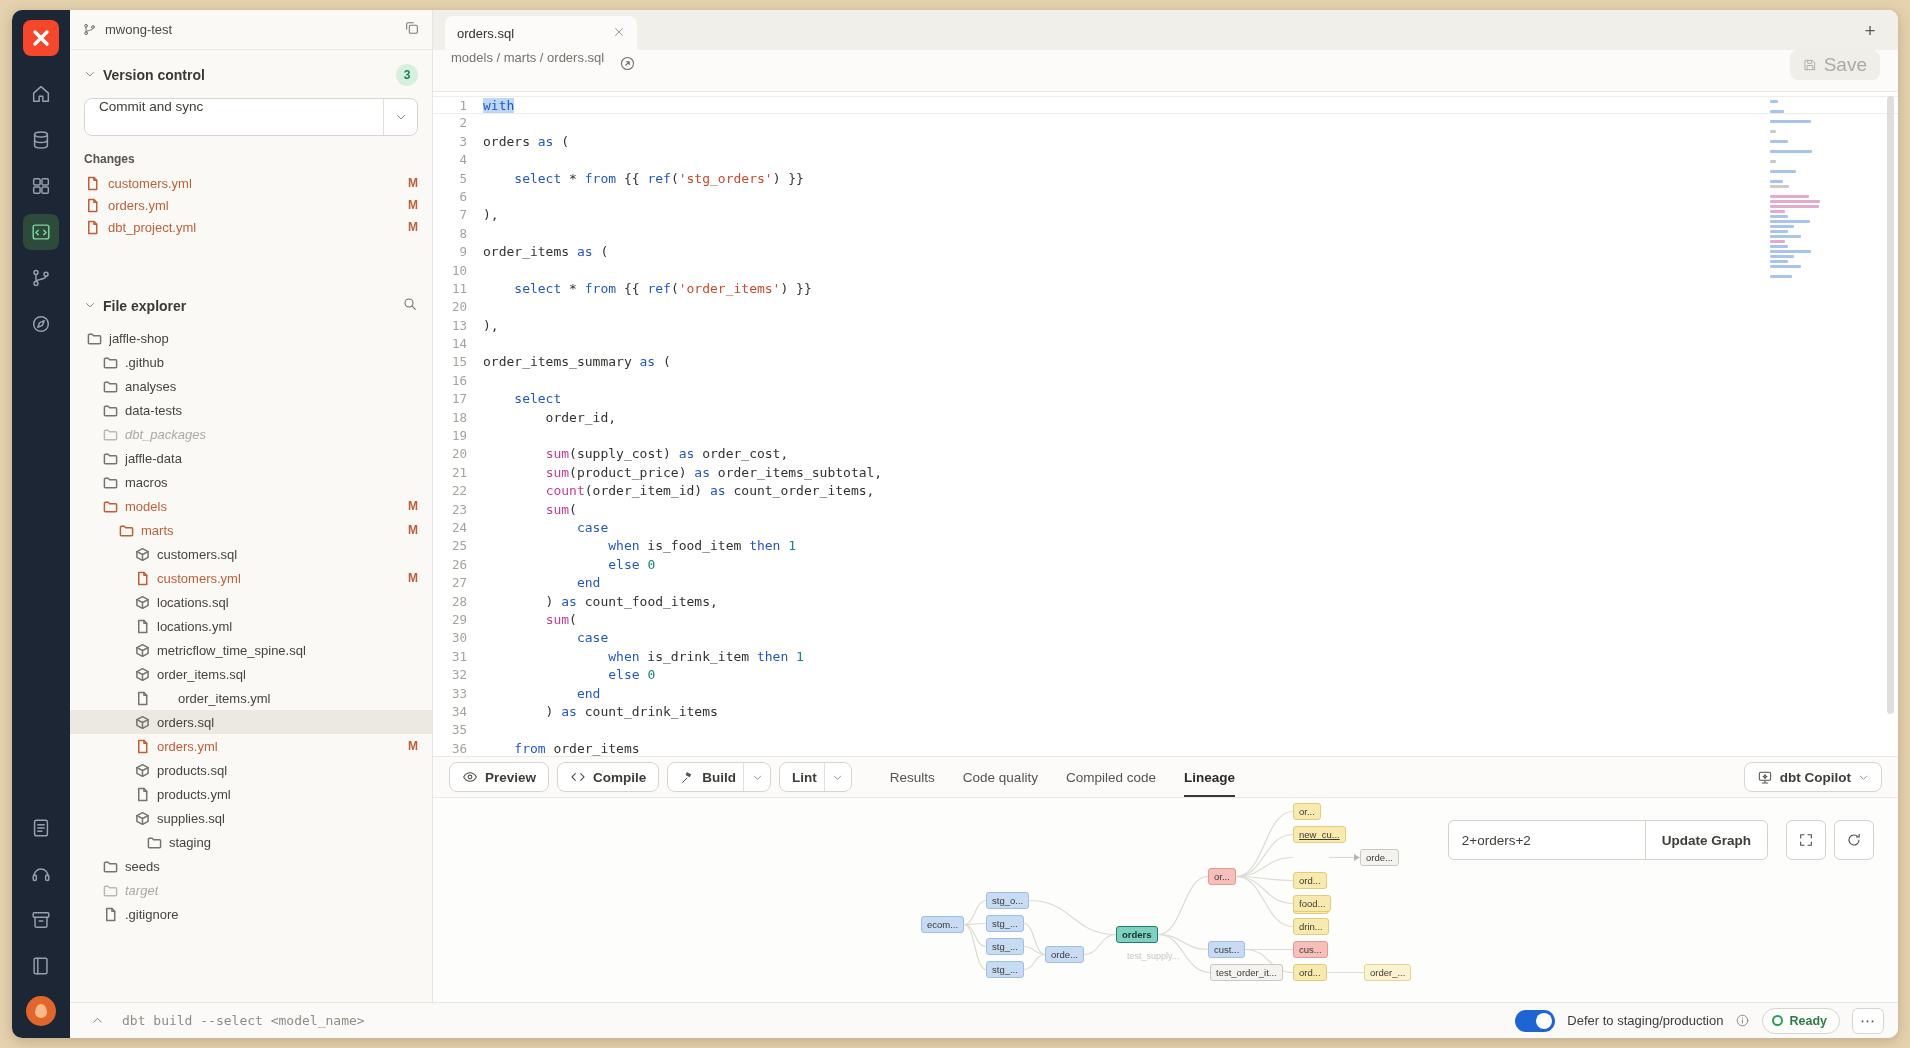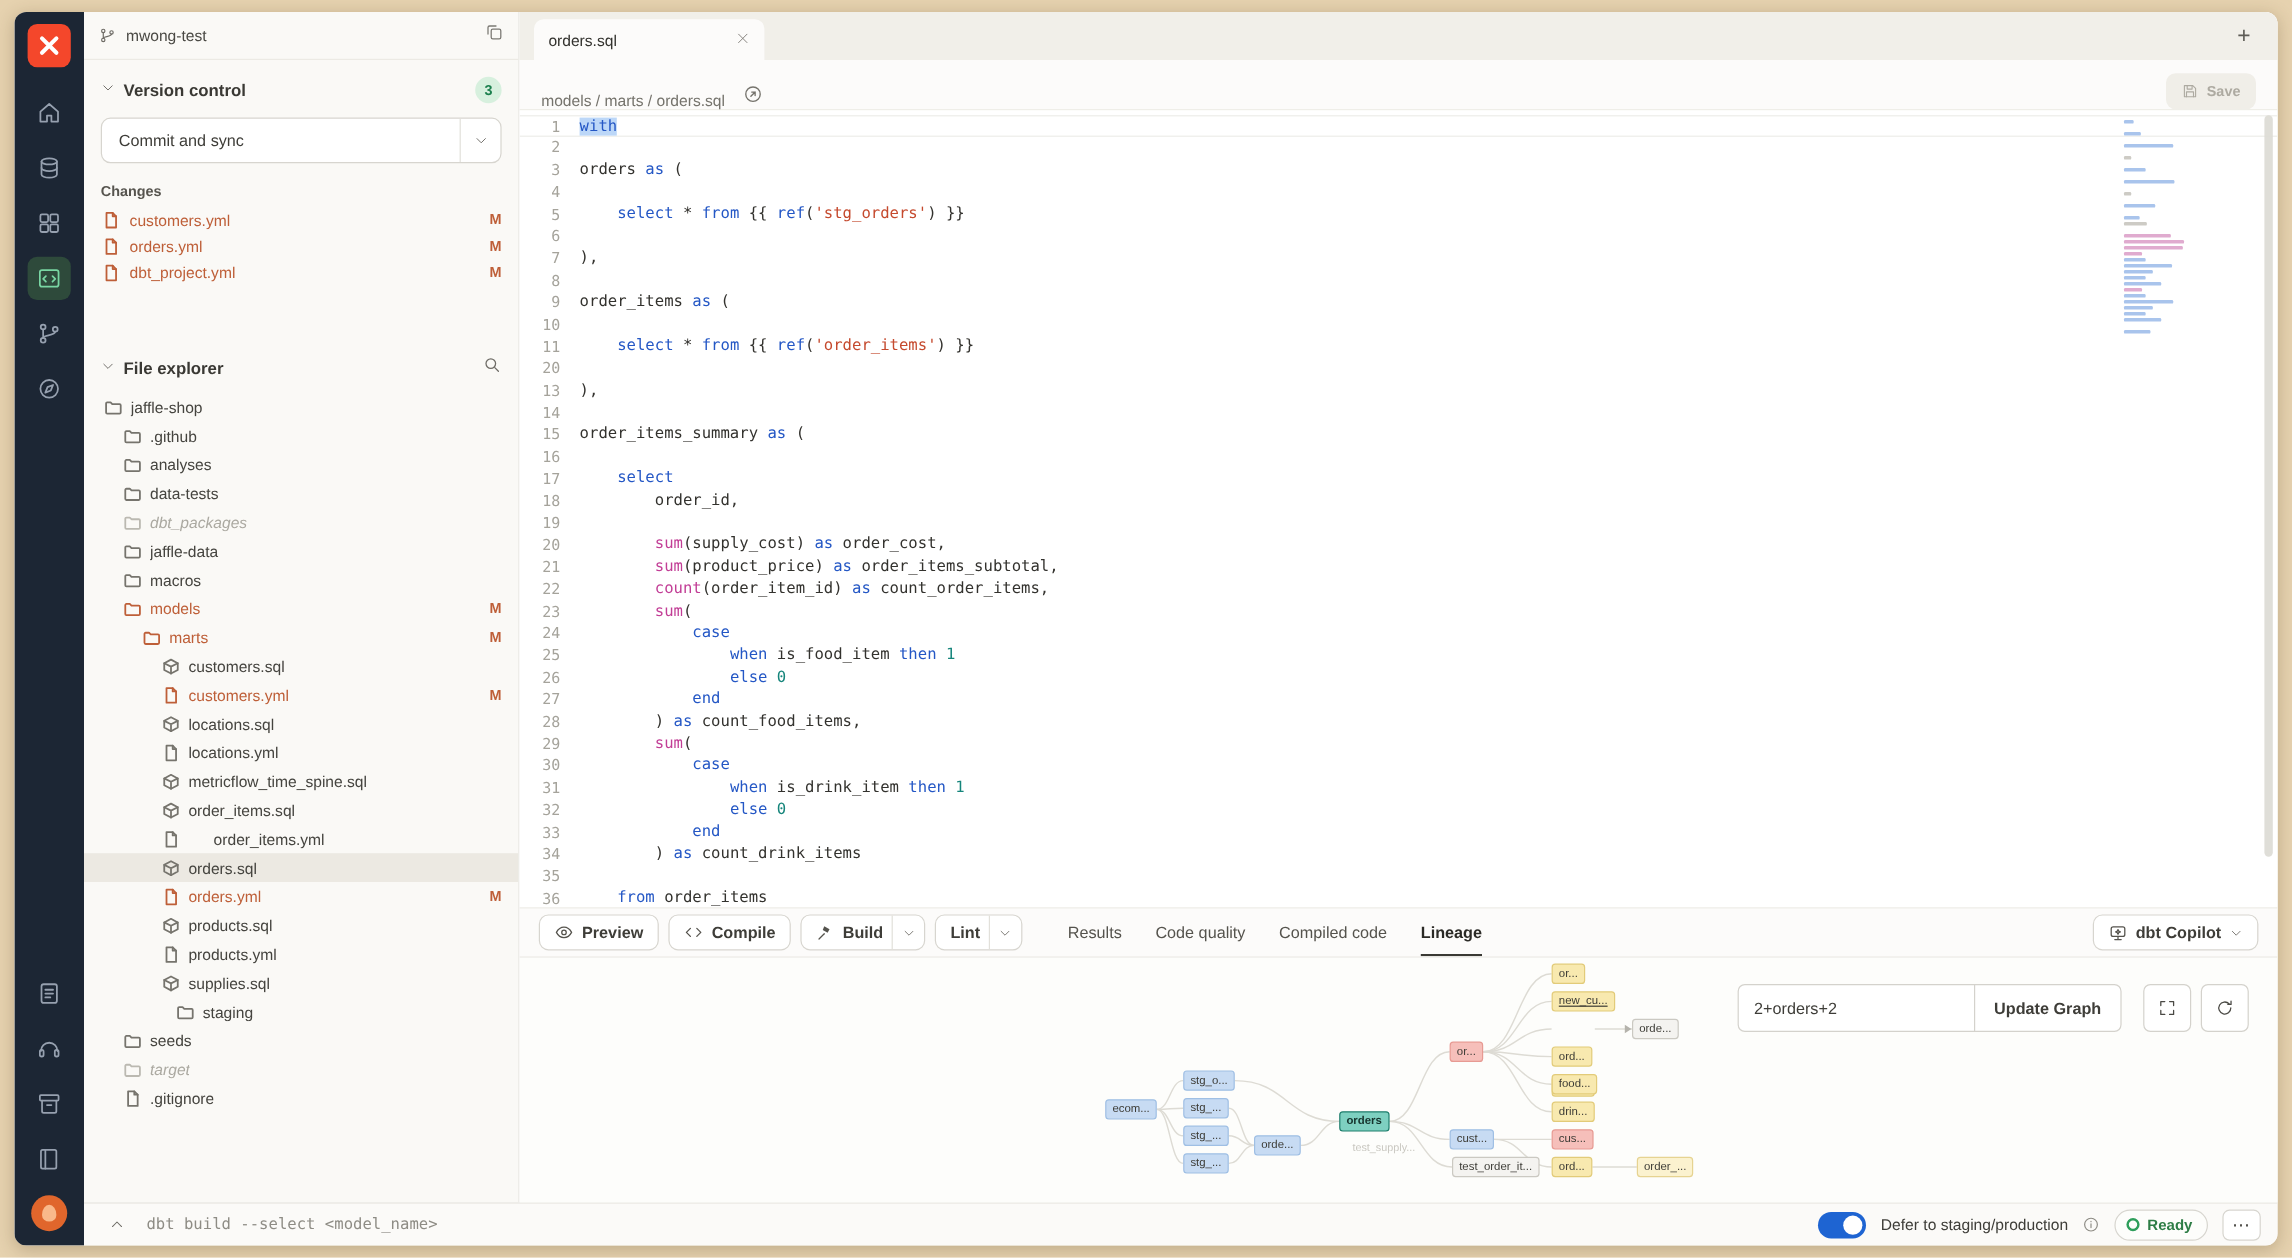--- a/index.html
+++ b/index.html
@@ -29,21 +29,21 @@
   .sidebar{width:363px;background:#FAF9F6;border-right:1px solid #E7E5DF;display:flex;flex-direction:column;flex:none}
   .sb-top{height:40px;border-bottom:1px solid #ECEAE4;display:flex;align-items:center;padding:0 12px;gap:8px;color:#4A4944}
   .sb-top .branch-name{font-size:13px}
   .sb-top .sb-top-right{margin-left:auto;color:#7B7973;cursor:pointer}
   .section-head{display:flex;align-items:center;gap:7px;padding:14px 14px 8px;cursor:pointer}
   .section-head .title{font-size:14px;font-weight:700;color:#3A3934}
   .section-head .chev{color:#6E6C66}
   .badge{margin-left:auto;min-width:22px;height:22px;border-radius:11px;background:#D7F0DE;color:#1B7F4D;
     font-size:12px;font-weight:700;display:flex;align-items:center;justify-content:center;padding:0 6px}
   .commit-btn{margin:4px 14px 2px;height:38px;border:1px solid #D7D5CF;background:#FFF;border-radius:8px;
-    display:flex;align-items:center;font-size:13.5px;color:#3E3D38;cursor:pointer}
+    display:flex;align-items:flex-start;font-size:13.5px;color:#3E3D38;cursor:pointer}
   .commit-btn .lbl{padding:0 14px;flex:1}
   .commit-btn .seg{width:34px;align-self:stretch;border-left:1px solid #E2E0DA;display:flex;align-items:center;justify-content:center;color:#6E6C66}
   .changes-label{font-size:12px;font-weight:700;color:#56544E;padding:14px 14px 6px}
   .change-row{display:flex;align-items:center;gap:8px;padding:3px 14px;height:22px;cursor:pointer}
   .chg-name{font-size:13px;color:#BE5F38;flex:1;white-space:nowrap;overflow:hidden;text-overflow:ellipsis}
   .m-badge{font-size:12px;font-weight:700;color:#BE5F38;margin-left:auto}
   .t-icon{width:16px;height:16px;color:#76746D;display:flex;align-items:center;justify-content:center;flex:none}
   .t-icon.mod{color:#BE5F38}
   .fe-head{margin-top:44px}
   .fe-head .search{margin-left:auto;color:#6E6C66;cursor:pointer}
@@ -57,25 +57,25 @@
   .tree-label{overflow:hidden;text-overflow:ellipsis}
 
   
   .main{flex:1;display:flex;flex-direction:column;min-width:0;background:#FFF}
   .tabstrip{height:40px;background:#F1EFE9;display:flex;align-items:flex-end;padding:0 14px 0 12px;flex:none}
   .tab{width:192px;height:34px;background:#FCFBFA;border-radius:8px 8px 0 0;display:flex;align-items:center;
     padding:0 12px;font-size:13px;color:#33322E;justify-content:space-between;cursor:pointer}
   .tab .close{color:#83817A;cursor:pointer}
   .tab-plus{margin-left:auto;width:28px;height:28px;display:flex;align-items:center;justify-content:center;color:#5E5C56;
     font-size:19px;cursor:pointer;margin-bottom:5px}
-  .toolbar{height:42px;background:#FCFBFA;border-bottom:1px solid #ECEAE4;display:flex;align-items:flex-end;padding:0 18px;gap:10px;flex:none}
+  .toolbar{height:42px;background:#FCFBFA;border-bottom:1px solid #ECEAE4;display:flex;align-items:flex-start;padding:0 18px;gap:10px;flex:none}
   .breadcrumb{font-size:13px;color:#75736C}
   .link-btn{width:26px;height:26px;border-radius:50%;display:flex;align-items:center;justify-content:center;color:#75736C;cursor:pointer}
   .save-btn{margin-left:auto;height:30px;background:#F0EEE8;border:none;border-radius:8px;color:#ADAAA1;
-    display:flex;align-items:center;gap:7px;padding:0 13px;font-size:12px;font-weight:700;cursor:default}
+    display:flex;align-items:center;gap:7px;padding:0 13px;font-size:19px;font-weight:400;cursor:default}
 
   .editor{flex:1;position:relative;background:#FFF;overflow:hidden;font-family:"DejaVu Sans Mono",monospace;font-size:13px}
   .code-lines{position:absolute;inset:0;padding-top:4px}
   .code-line{display:flex;height:18.4px;line-height:18.4px}
   .code-line.current{border-top:1px solid #EDEDE9;border-bottom:1px solid #EDEDE9}
   .gutter{width:50px;text-align:right;padding-right:16px;color:#A5A39B;flex:none;font-size:12.5px}
   .code-text{white-space:pre;color:#33322E}
   .tk-kw{color:#2457C5}
   .tk-fn{color:#C23E96}
   .tk-st{color:#C54A2E}

